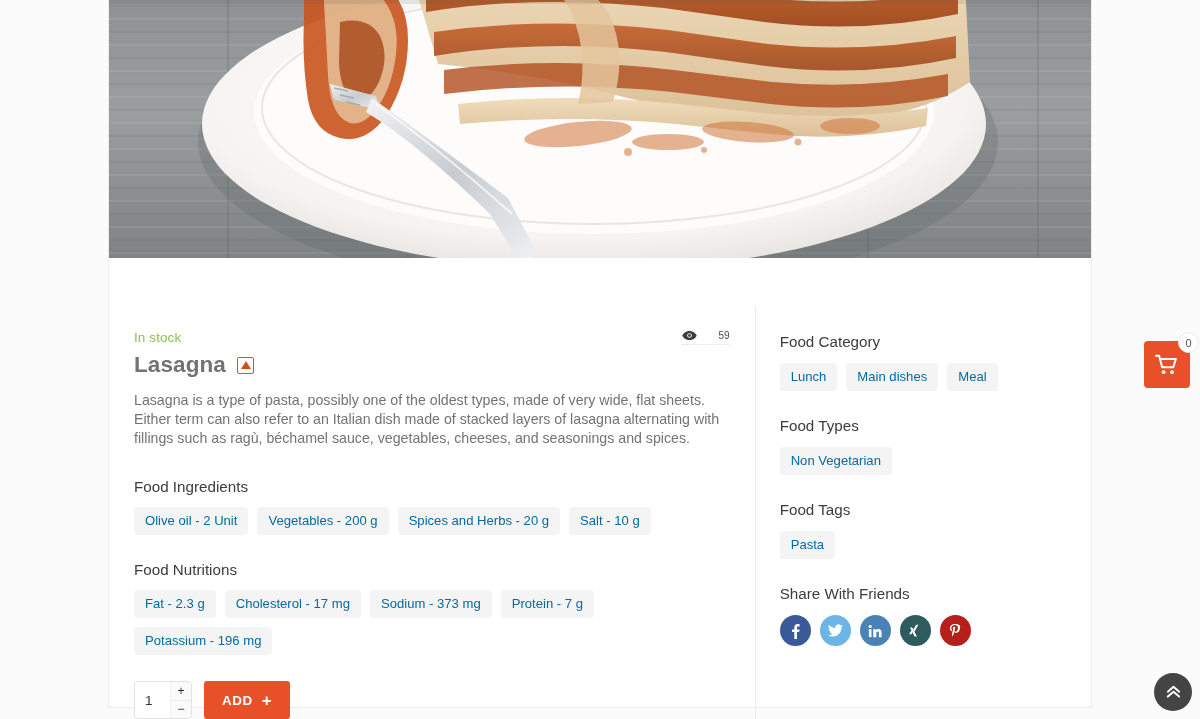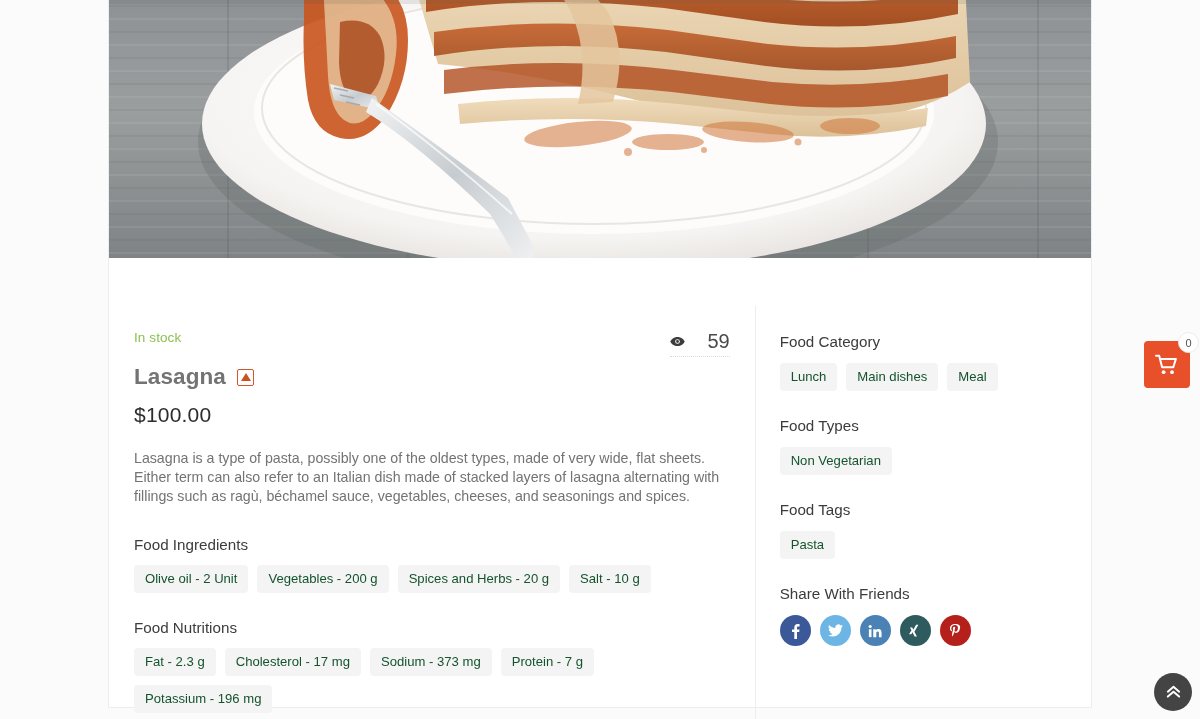--- a/index.html
+++ b/index.html
@@ -64,21 +64,21 @@
   }
   .in-stock {
     color: #8cc152;
     font-size: 13.5px;
     letter-spacing: .1px;
   }
   .views {
     display: flex;
     align-items: center;
     gap: 22px;
-    font-size: 20px;
+    font-size: 10px;
     color: #4a4a4a;
     border-bottom: 1px dotted #dddddd;
     padding-bottom: 3px;
   }
   .eye-icon { display: block; }
 
   
   .title-row {
     display: flex;
     align-items: center;
@@ -135,21 +135,21 @@
     display: flex;
     flex-wrap: wrap;
     gap: 9px;
     margin-bottom: 26px;
   }
   .chip {
     background: #f4f4f4;
     border-radius: 4px;
     padding: 6px 11px 7px 11px;
     font-size: 13.1px;
-    color: #14532d;
+    color: #0369a1;
     line-height: 1.15;
     white-space: nowrap;
   }
 
   
   .buy-row {
     display: flex;
     align-items: center;
     gap: 12px;
     margin-top: 16px;
@@ -372,21 +372,20 @@
         </span>
       </div>
 
       <div class="title-row">
         <h1 class="product-title">Lasagna</h1>
         <span class="nonveg-badge">
           <span class="tri"></span>
         </span>
       </div>
 
-      <div class="price">$100.00</div>
 
       <p class="description">Lasagna is a type of pasta, possibly one of the oldest types, made of very wide, flat sheets. Either term can also refer to an Italian dish made of stacked layers of lasagna alternating with fillings such as ragù, béchamel sauce, vegetables, cheeses, and seasonings and spices.</p>
 
       <h2 class="section-heading">Food Ingredients</h2>
       <div class="chip-row">
         <span class="chip">Olive oil - 2 Unit</span>
         <span class="chip">Vegetables - 200 g</span>
         <span class="chip">Spices and Herbs - 20 g</span>
         <span class="chip">Salt - 10 g</span>
       </div>

